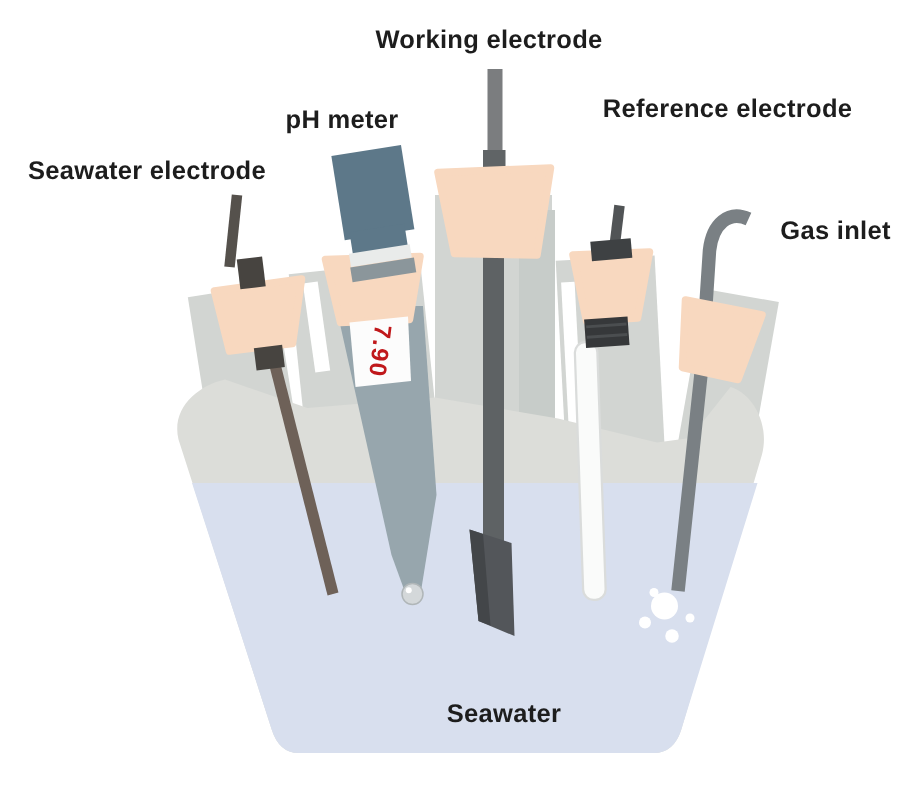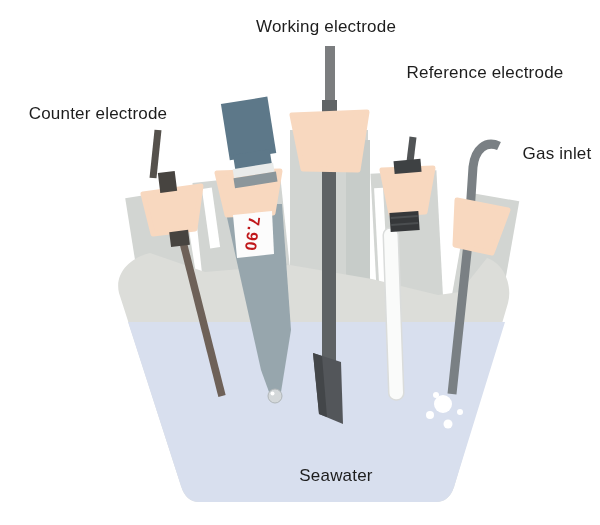--- a/index.html
+++ b/index.html
@@ -3,21 +3,21 @@
 <meta charset="utf-8">
 <style>
   html,body{margin:0;padding:0;background:#ffffff;}
   #stage{
     position:relative;width:600px;height:525px;background:#ffffff;overflow:hidden;
     font-family:"Liberation Sans", sans-serif;
   }
   #scene{position:absolute;left:0;top:0;}
   .lbl{
     position:absolute;transform:translate(-50%,-50%);
-    font-weight:normal;font-size:17px;color:#1d1d1d;white-space:nowrap;letter-spacing:.2px;
+    font-weight:bold;font-size:17px;color:#1d1d1d;white-space:nowrap;letter-spacing:.2px;
   }
   .stopper{fill:#f8d8bf;stroke:#f8d8bf;stroke-width:5;stroke-linejoin:round;}
   .neck{fill:#d2d5d2;}
   #ph-reading{
     position:absolute;left:252px;top:234px;
     transform:translate(-50%,-50%) rotate(97deg);
     font-weight:bold;font-size:16px;color:#c0181b;white-space:nowrap;letter-spacing:1px;
   }
 </style>
 </head>
@@ -84,20 +84,21 @@
 
     <g>
       <circle cx="443" cy="404" r="9" fill="#ffffff"></circle>
       <circle cx="430" cy="415" r="4" fill="#ffffff"></circle>
       <circle cx="448" cy="424" r="4.5" fill="#ffffff"></circle>
       <circle cx="460" cy="412" r="3" fill="#ffffff"></circle>
       <circle cx="436" cy="395" r="3" fill="#ffffff"></circle>
     </g>
   </svg>
 
-  <div class="lbl" style="left:98px;top:114px">Counter electrode</div>
+  <div class="lbl" style="left:98px;top:114px">Seawater electrode</div>
+  <div class="lbl" style="left:228px;top:80px">pH meter</div>
   <div class="lbl" style="left:326px;top:27px">Working electrode</div>
   <div class="lbl" style="left:485px;top:73px">Reference electrode</div>
   <div class="lbl" style="left:557px;top:154px">Gas inlet</div>
   <div class="lbl" style="left:336px;top:476px">Seawater</div>
 
   <div id="ph-reading">7.90</div>
 </div>
 
 </body></html>

